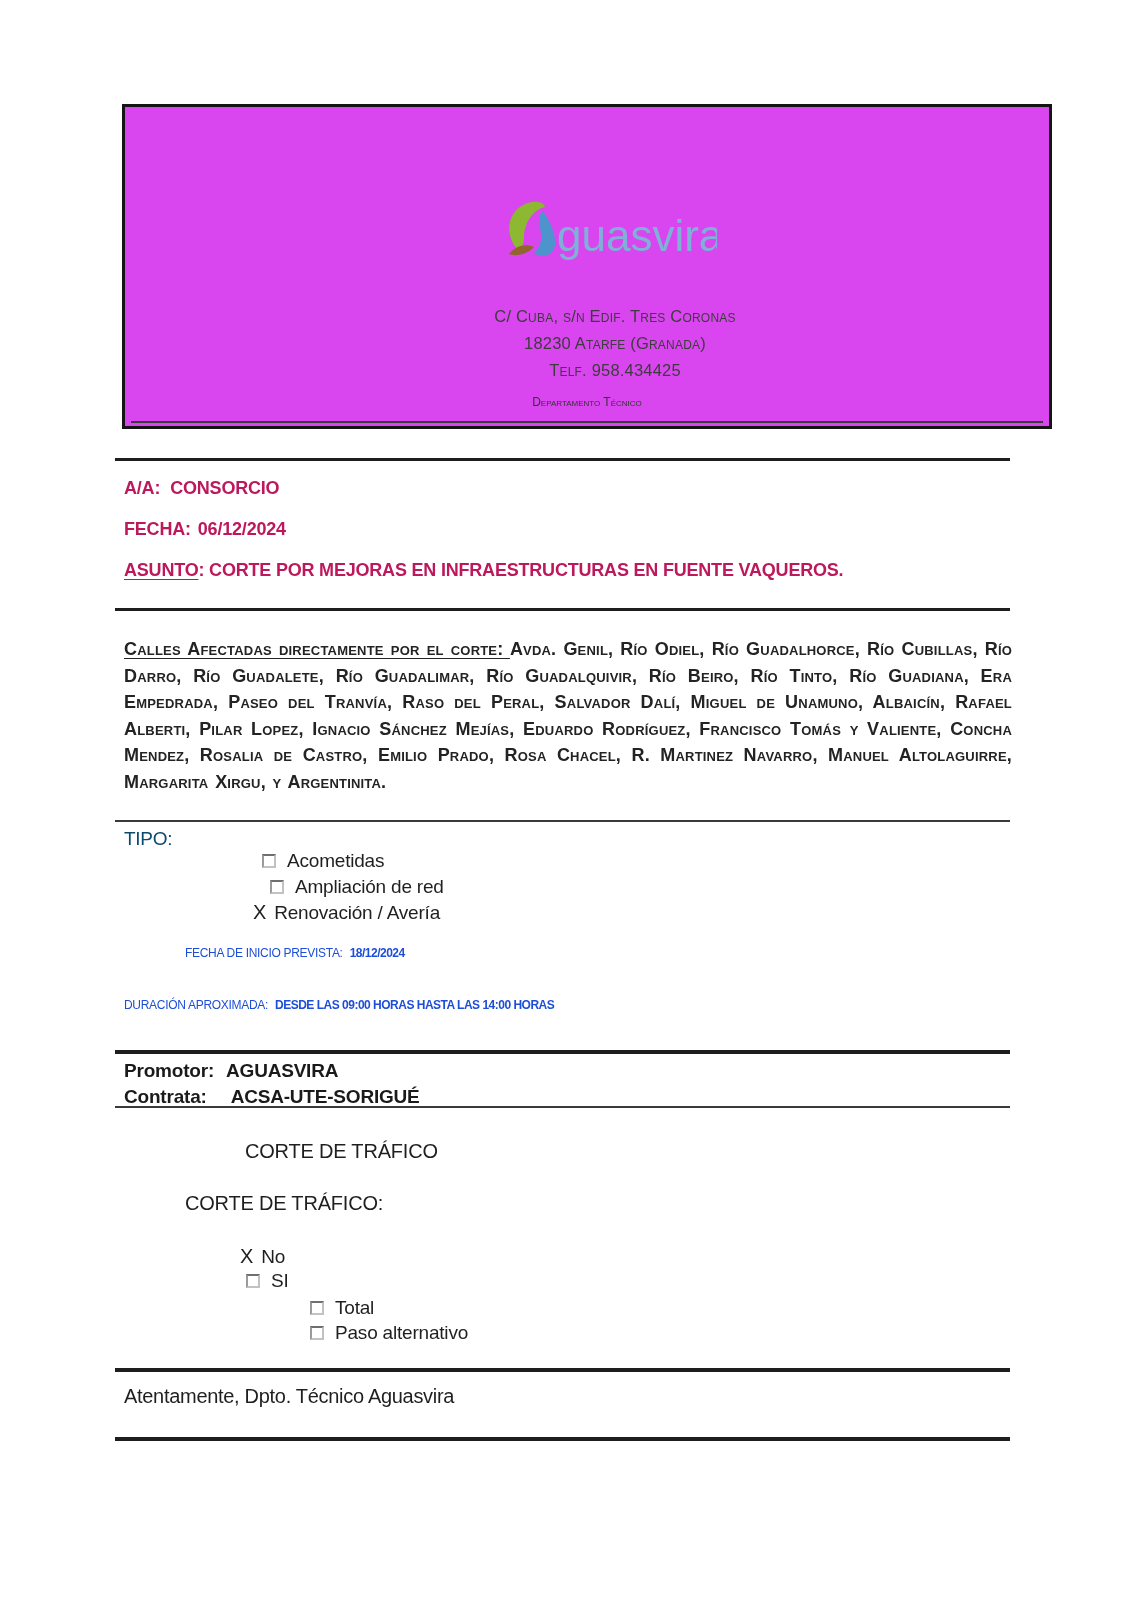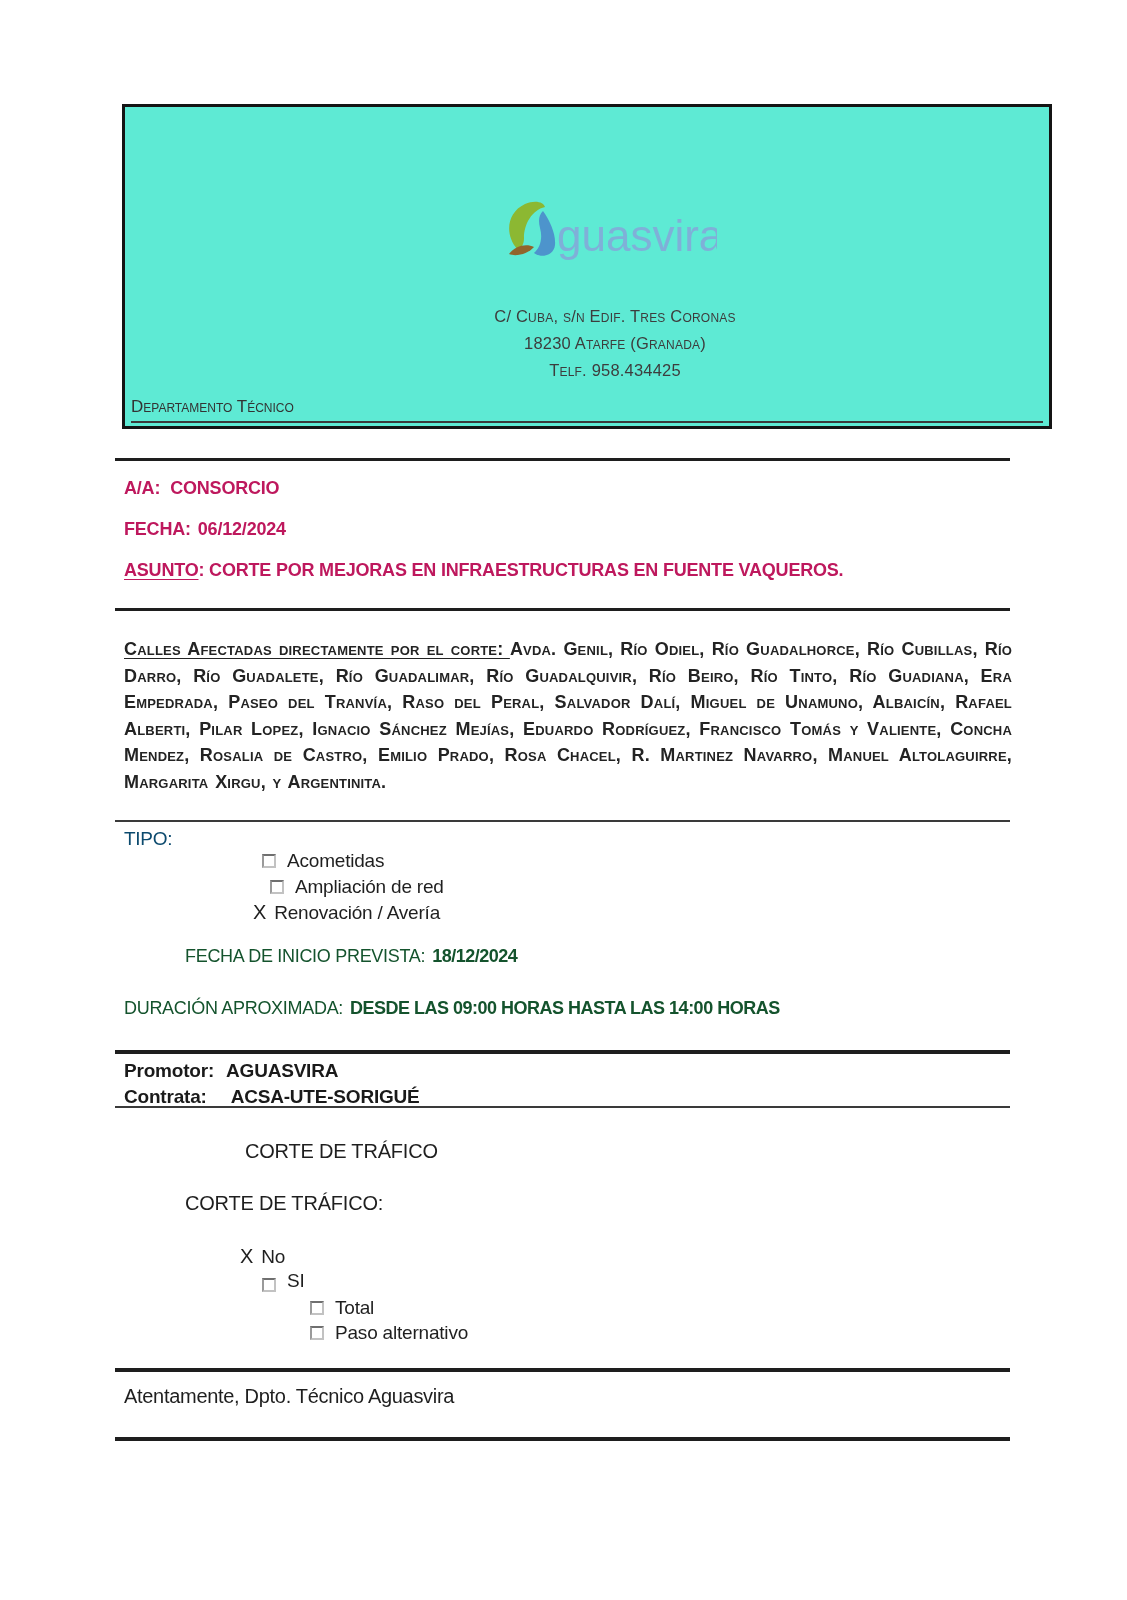--- a/index.html
+++ b/index.html
@@ -14,36 +14,37 @@
     margin:0 auto;
     color:#262626;
     overflow:hidden;
   }
 
   
   .letterhead-box {
     position:absolute; left:122px; top:104px;
     width:930px; height:325px;
     border:3px solid #141414;
-    background:#5eead4;
+    background:#d946ef;
   }
   .logo-wrap { position:absolute; left:372px; top:92px; width:220px; height:70px; }
   .address-block {
     position:absolute; left:300px; top:196px; width:380px;
     text-align:center;
     font-size:16.5px; line-height:27px;
     color:#3d3d3d;
     font-variant:small-caps;
     letter-spacing:0.2px;
   }
   .department-row {
     position:absolute; left:6px; right:6px; bottom:3px;
+    text-align:center;
     font-variant:small-caps;
-    font-size:17px; color:#333;
-    padding-bottom:4px;
+    font-size:12px; color:#333;
+    padding-bottom:12px;
     border-bottom:2px solid #3a3a3a;
   }
 
   
   .rule { position:absolute; left:115px; width:895px; background:#1e1e1e; }
   .rule.thick { height:4px; }
   .rule.mid   { height:3px; }
   .rule.thin  { height:2px; background:#3a3a3a; }
 
   
@@ -67,21 +68,21 @@
 
   .opt-row { position:absolute; display:flex; align-items:center; font-size:19px; letter-spacing:-0.2px; color:#1f1f1f; }
   .cb {
     display:inline-block; width:14px; height:14px;
     border:2px solid #c2c2c2;
     border-top-color:#6f6f6f; border-left-color:#9a9a9a;
     background:#fff; margin-right:11px; flex:0 0 auto;
   }
   .xmark { font-size:20px; margin-right:8px; color:#1f1f1f; }
 
-  .sched { position:absolute; font-size:18px; letter-spacing:-0.3px; color:#14532d; }
+  .sched { position:absolute; font-size:12px; letter-spacing:-0.3px; color:#1d4ed8; }
   .sched .val { font-weight:bold; margin-left:7px; letter-spacing:-0.5px; }
 
   .party { position:absolute; left:124px; font-size:19px; font-weight:bold; letter-spacing:-0.2px; color:#1a1a1a; }
   .party .val-promotor { margin-left:12px; }
   .party .val-contrata { margin-left:24px; }
 
   .traffic-title    { position:absolute; left:245px; top:1140px; font-size:20px; letter-spacing:-0.2px; color:#1f1f1f; }
   .traffic-subtitle { position:absolute; left:185px; top:1192px; font-size:20px; letter-spacing:-0.2px; color:#1f1f1f; }
 
   .closing { position:absolute; left:124px; top:1385px; font-size:20px; letter-spacing:-0.3px; color:#1f1f1f; }
@@ -167,21 +168,21 @@
 
   <div class="rule thin" style="top:1106px;"></div>
 
   <div class="traffic-title">CORTE DE TRÁFICO</div>
   <div class="traffic-subtitle">CORTE DE TRÁFICO:</div>
 
   <div class="opt-row" style="left:240px; top:1245px;">
     <span class="xmark">X</span>
     <span>No</span>
   </div>
-  <div class="opt-row" style="left:262px; top:1270px;align-items:flex-end;">
+  <div class="opt-row" style="left:246px; top:1270px;">
     <span class="cb"></span>
     <span>SI</span>
   </div>
   <div class="opt-row" style="left:310px; top:1297px;">
     <span class="cb"></span>
     <span>Total</span>
   </div>
   <div class="opt-row" style="left:310px; top:1322px;">
     <span class="cb"></span>
     <span>Paso alternativo</span>

